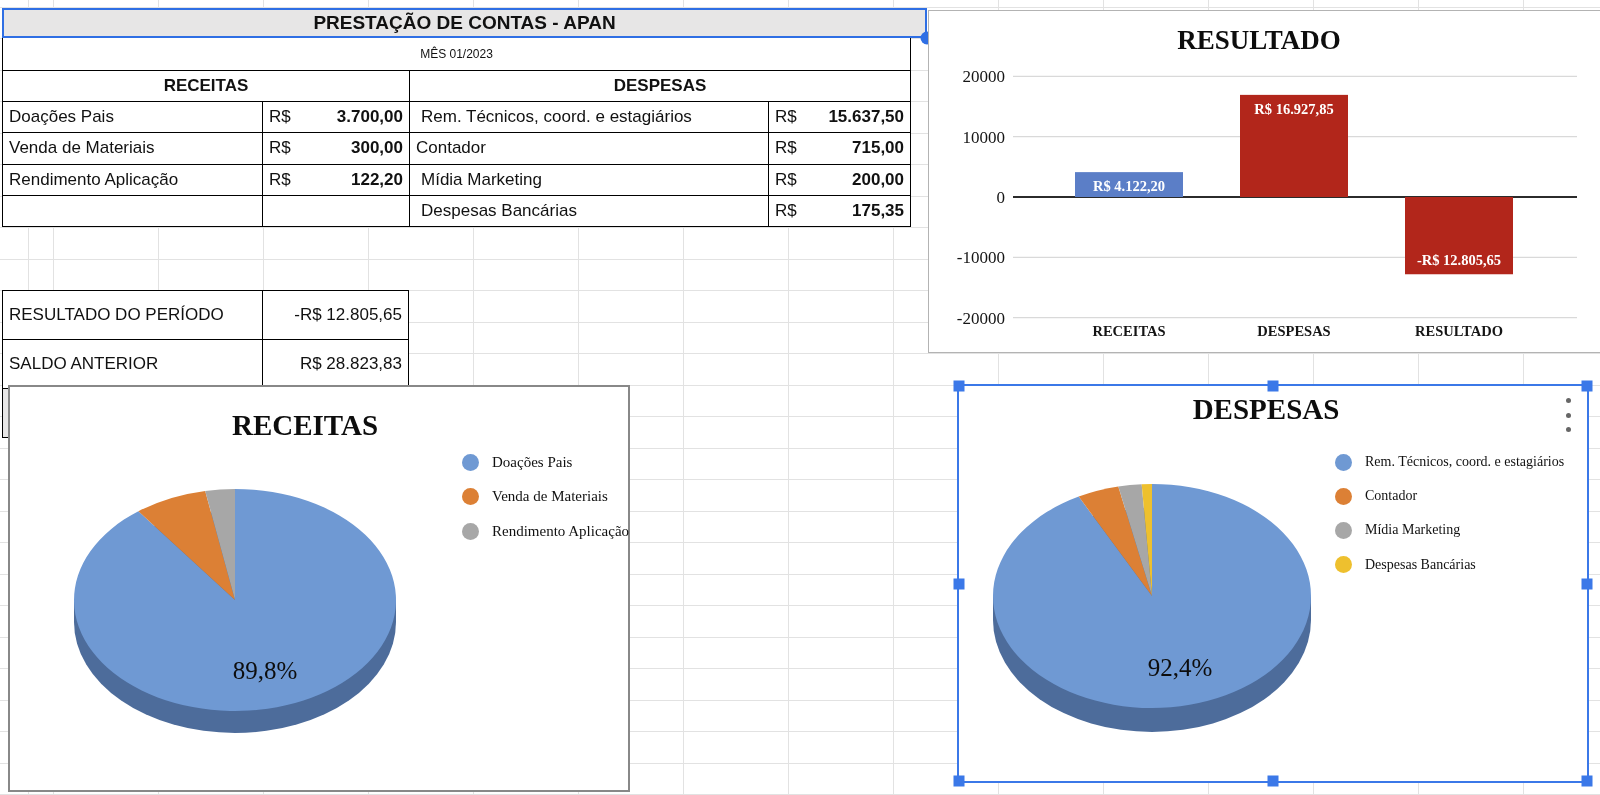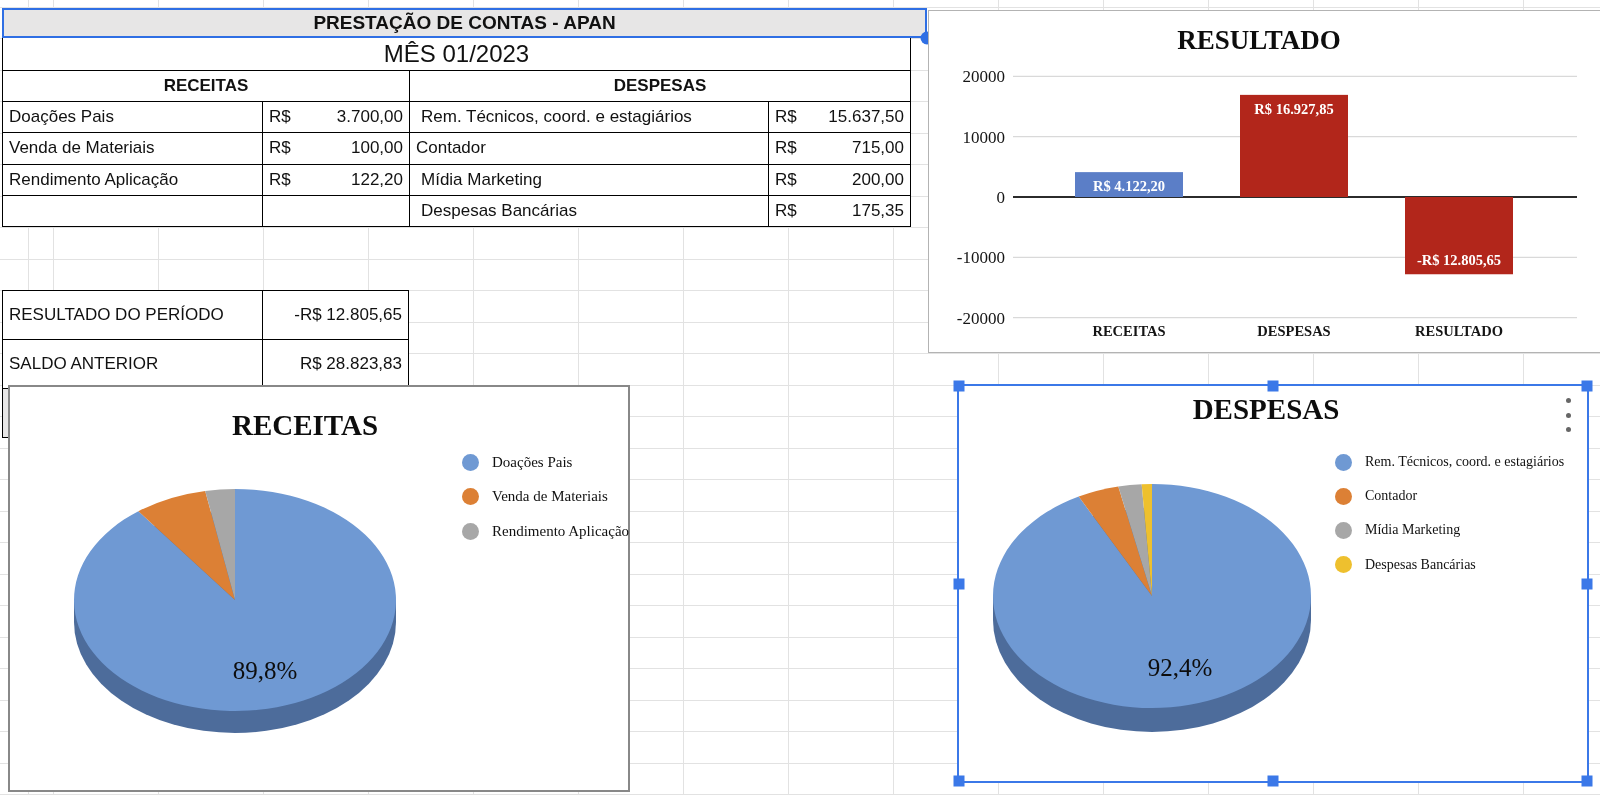--- a/index.html
+++ b/index.html
@@ -11,25 +11,25 @@
       repeating-linear-gradient(to right,#e2e2e2 0 1px,transparent 1px 105px),
       repeating-linear-gradient(to bottom,#e2e2e2 0 1px,transparent 1px 31.5px);
     background-position:53px 0,0 7px;}
   
   table{border-collapse:collapse;table-layout:fixed;}
   .main-table{position:absolute;left:2px;top:38px;width:908px;background:#fff;}
   .main-table td{border:1.5px solid #000;font-size:17px;color:#111;overflow:hidden;
     white-space:nowrap;padding:0 6px;vertical-align:middle;}
   .main-table tr{height:31.4px;}
   tr.month-row{height:32px;}
-  tr.month-row td{border-top:none;text-align:center;font-size:24px;}
+  tr.month-row td{border-top:none;text-align:center;font-size:12px;}
   td.hdr{text-align:center;font-weight:bold;}
   td.money-cell{padding:0 6px;}
   .money{display:flex;justify-content:space-between;align-items:center;}
-  .money .num{text-align:right;}
+  .money .num{text-align:right;font-weight:bold;}
   td.indent{padding-left:11px;}
   tr.total-row td{background:#e7e6e6;font-weight:bold;border-bottom:2px solid #000;}
   .summary-table{position:absolute;left:2px;top:290px;width:406px;background:#fff;}
   .summary-table td{border:1.5px solid #000;font-size:17px;color:#111;white-space:nowrap;
     padding:14px 6px;vertical-align:middle;}
   .summary-table tr{height:31px;}
   .summary-table td.sval{text-align:right;}
   tr.saldo-atual td{background:#e7e6e6;font-weight:normal;}
   
   #title-cell{position:absolute;left:2px;top:8px;width:925px;height:30px;background:#e7e6e6;
@@ -107,21 +107,21 @@
               <span>R$</span>
               <span class="num">15.637,50</span>
             </div>
       </td>
     </tr>
     <tr>
       <td>Venda de Materiais</td>
       <td class="money-cell">
         <div class="money">
               <span>R$</span>
-              <span class="num">100,00</span>
+              <span class="num">300,00</span>
             </div>
       </td>
       <td>Contador</td>
       <td class="money-cell">
         <div class="money">
               <span>R$</span>
               <span class="num">715,00</span>
             </div>
       </td>
     </tr>

